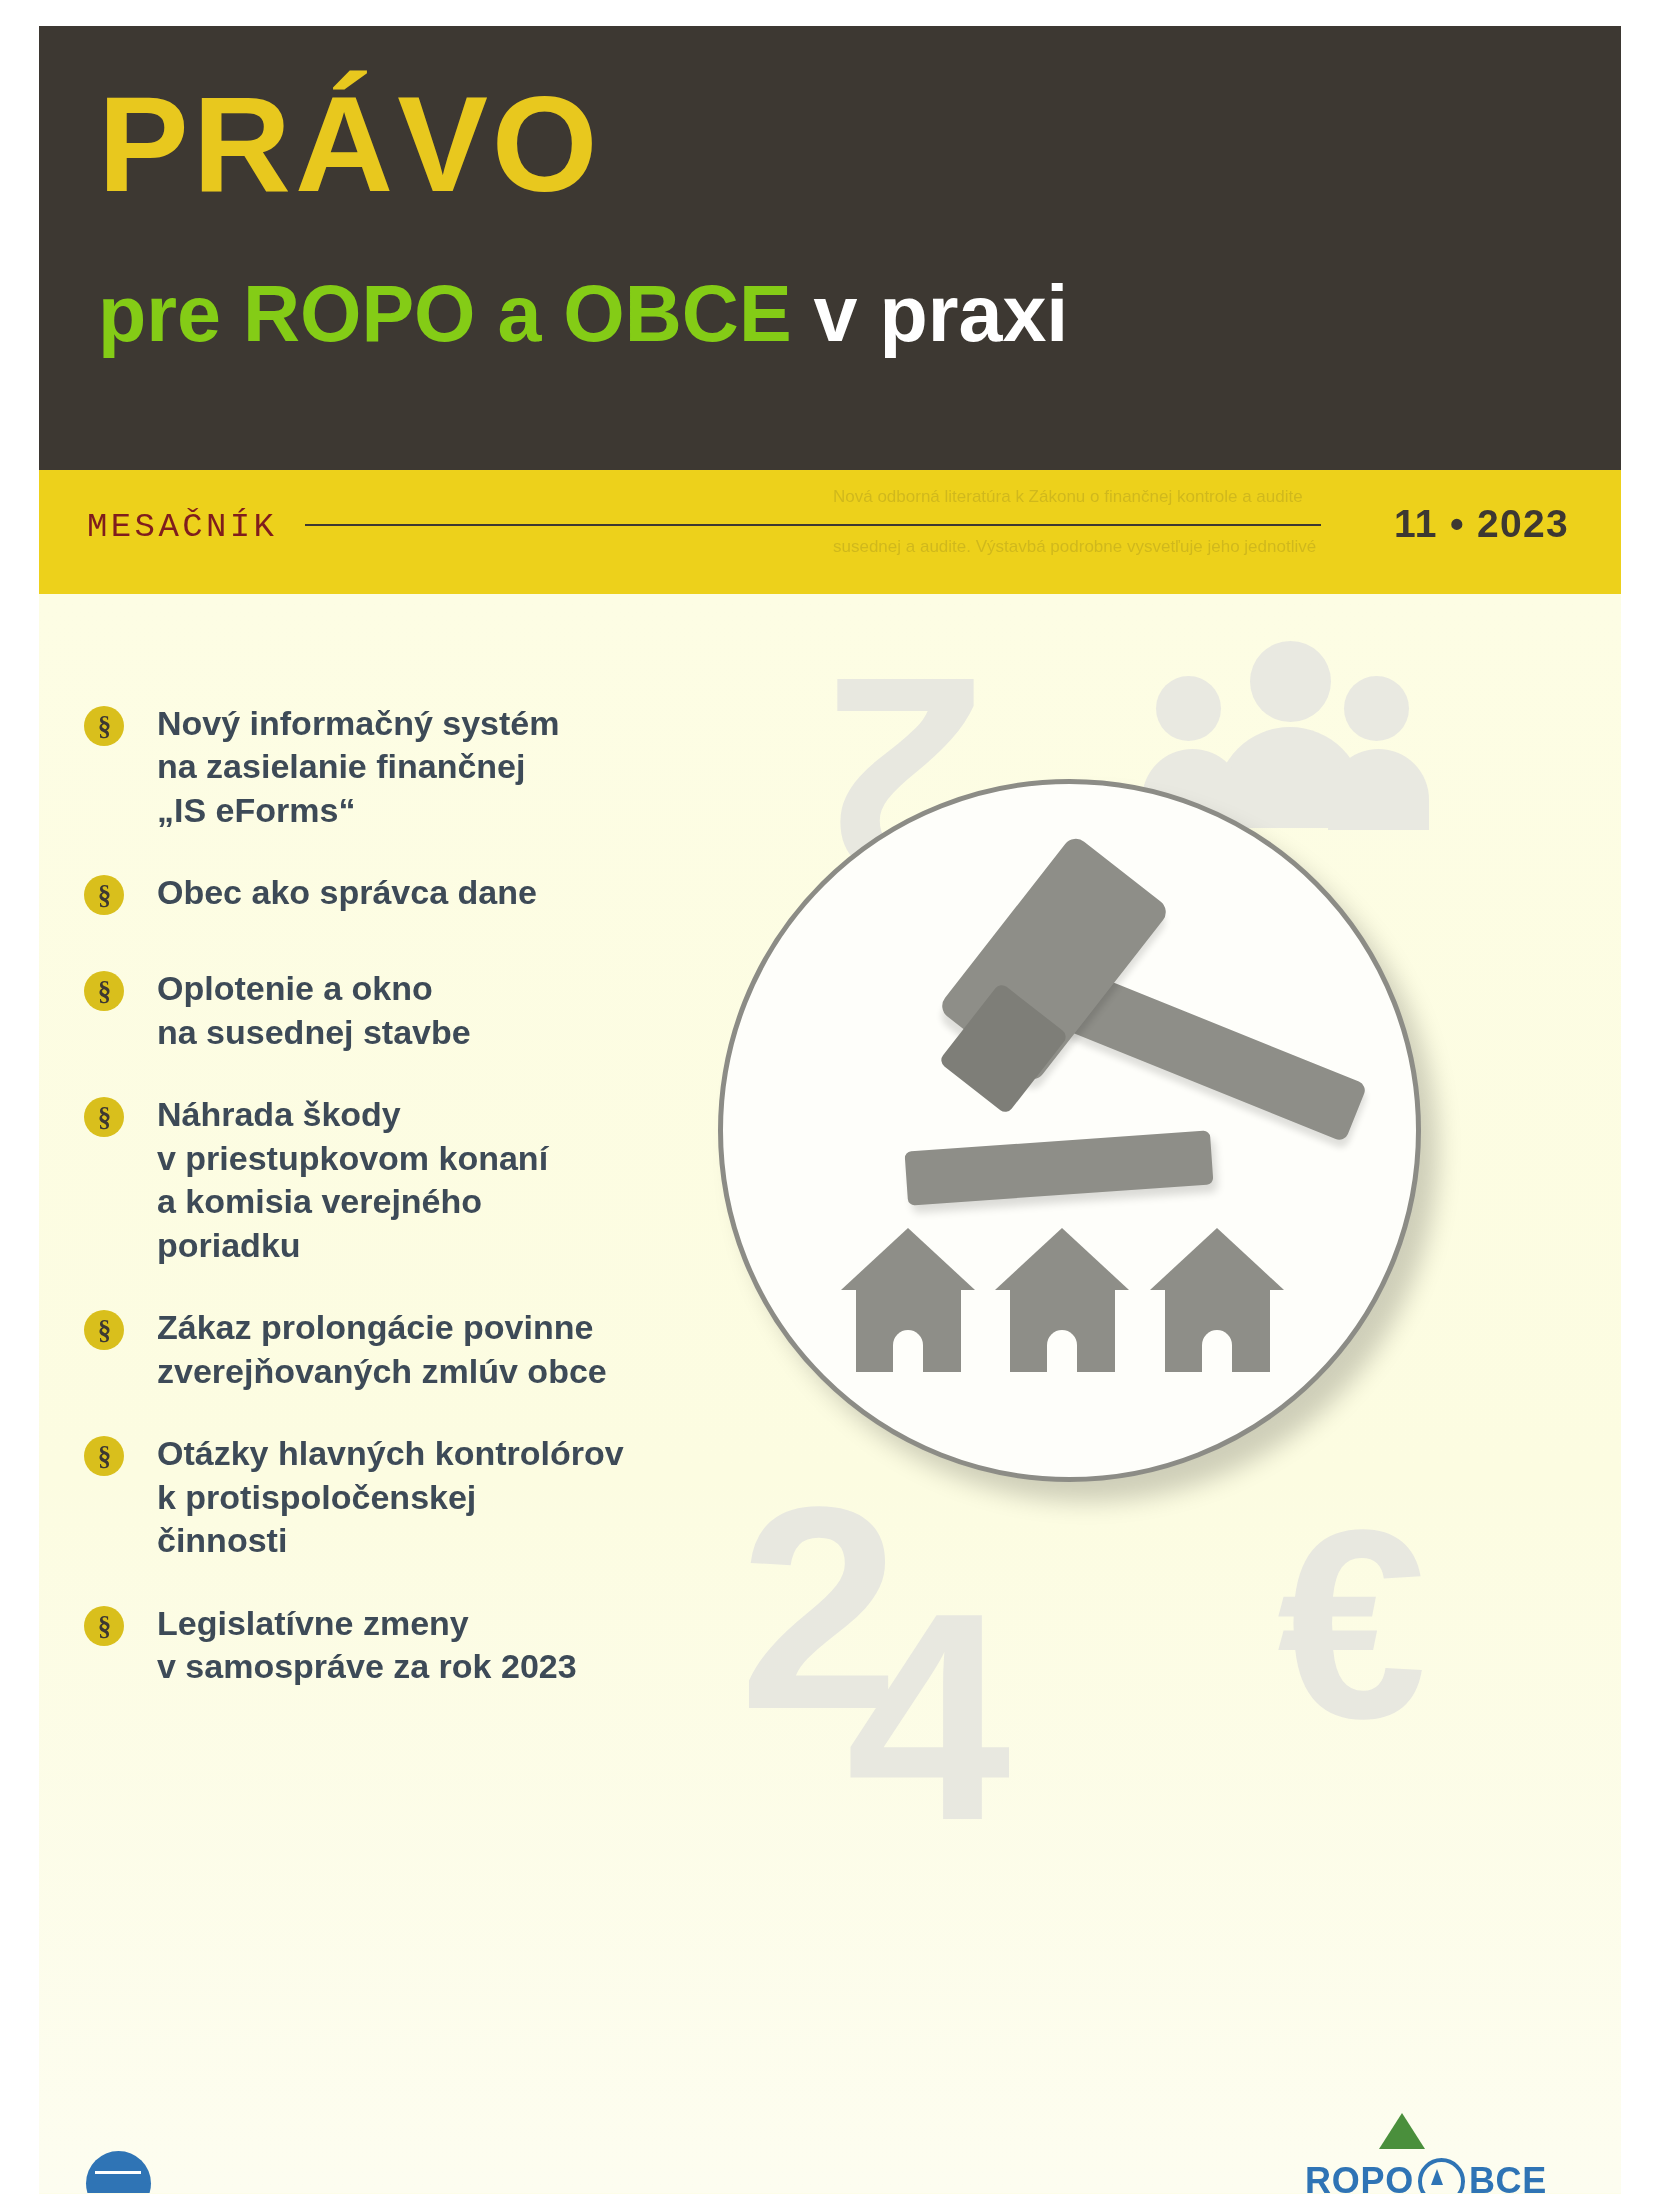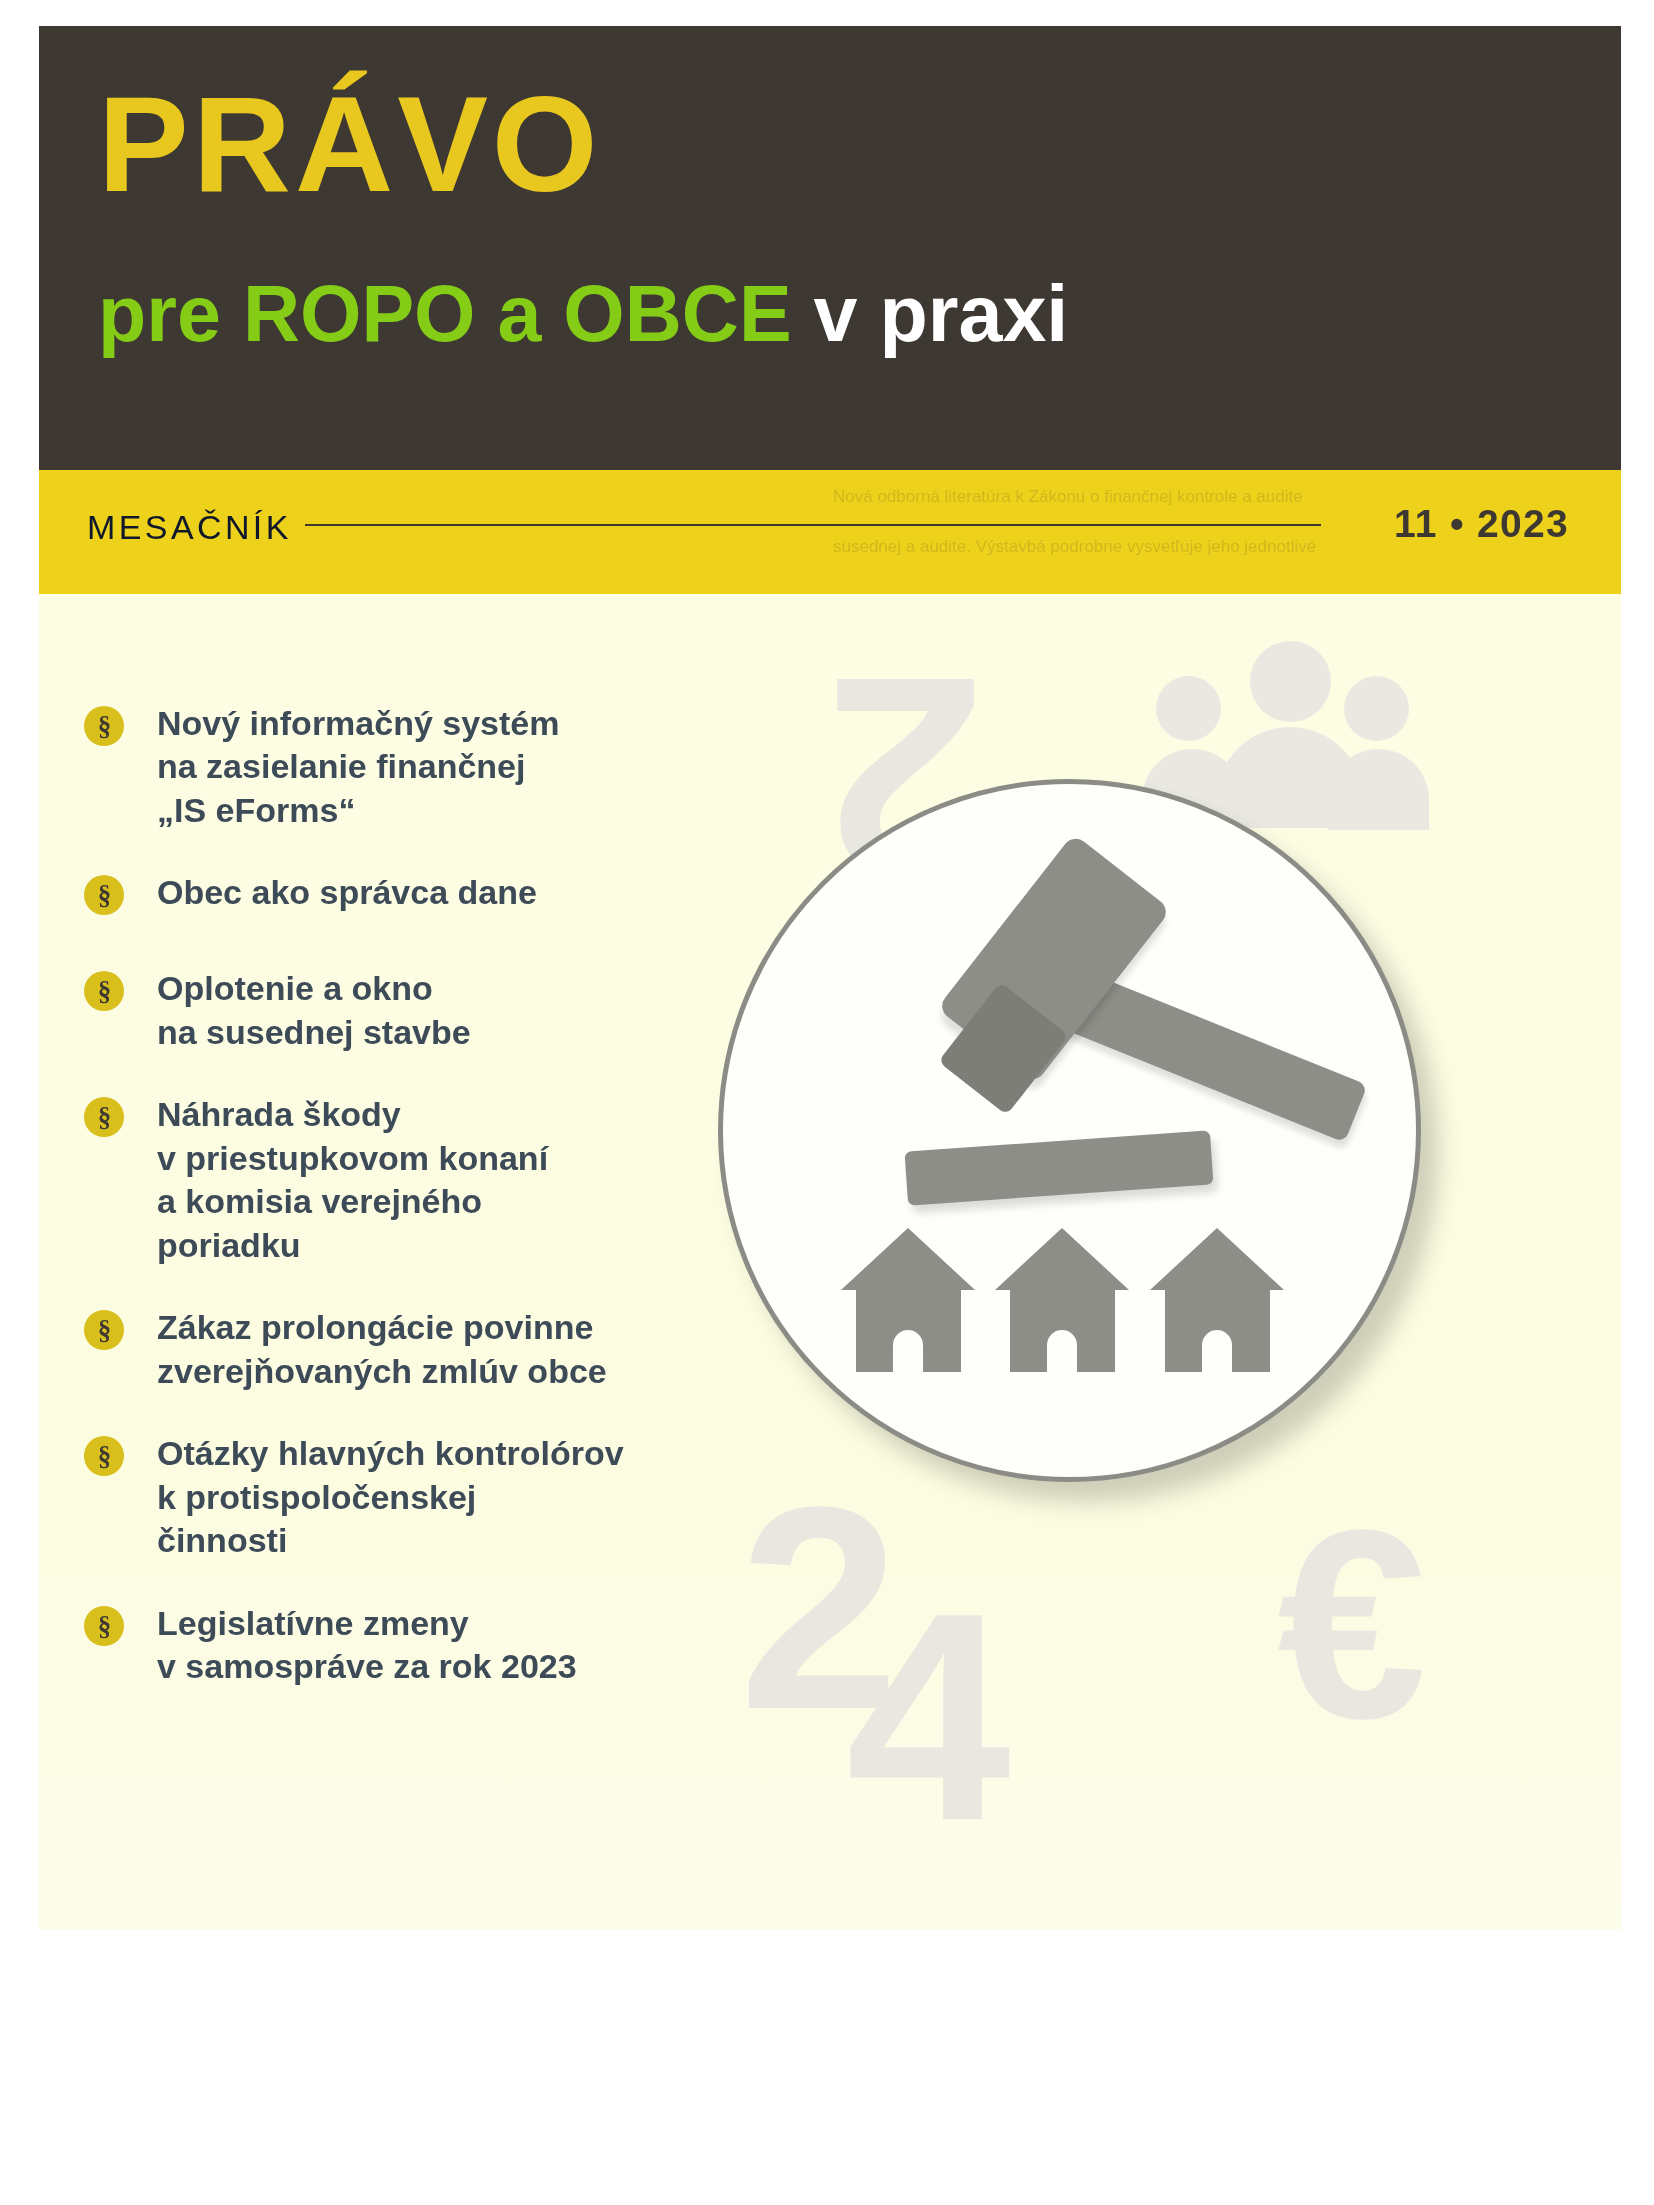--- a/index.html
+++ b/index.html
@@ -17,21 +17,21 @@
     background: #ffffff;
     overflow: hidden;
   }
 
   
   .sheet {
     position: absolute;
     left: 39px;
     top: 25.6px;
     width: 1582px;
-    height: 1904px;
+    height: 2168px;
     background: #fdfde9;
     overflow: hidden;
   }
 
   
   .masthead {
     position: absolute;
     left: 0;
     top: 0;
     width: 100%;
@@ -80,21 +80,22 @@
   }
   .band-ghost .gl {
     position: absolute;
   }
   .band-label {
     position: absolute;
     left: 48px;
     top: 38px;
     font-size: 34px;
     letter-spacing: 3.4px;
-    color: #0f172a;
+    color: #7f1d1d;
+    font-family: Liberation Mono, monospace;
   }
   .band-rule {
     position: absolute;
     left: 266px;
     top: 54px;
     width: 1016px;
     height: 2.7px;
     background: #3d3832;
   }
   .band-issue {

